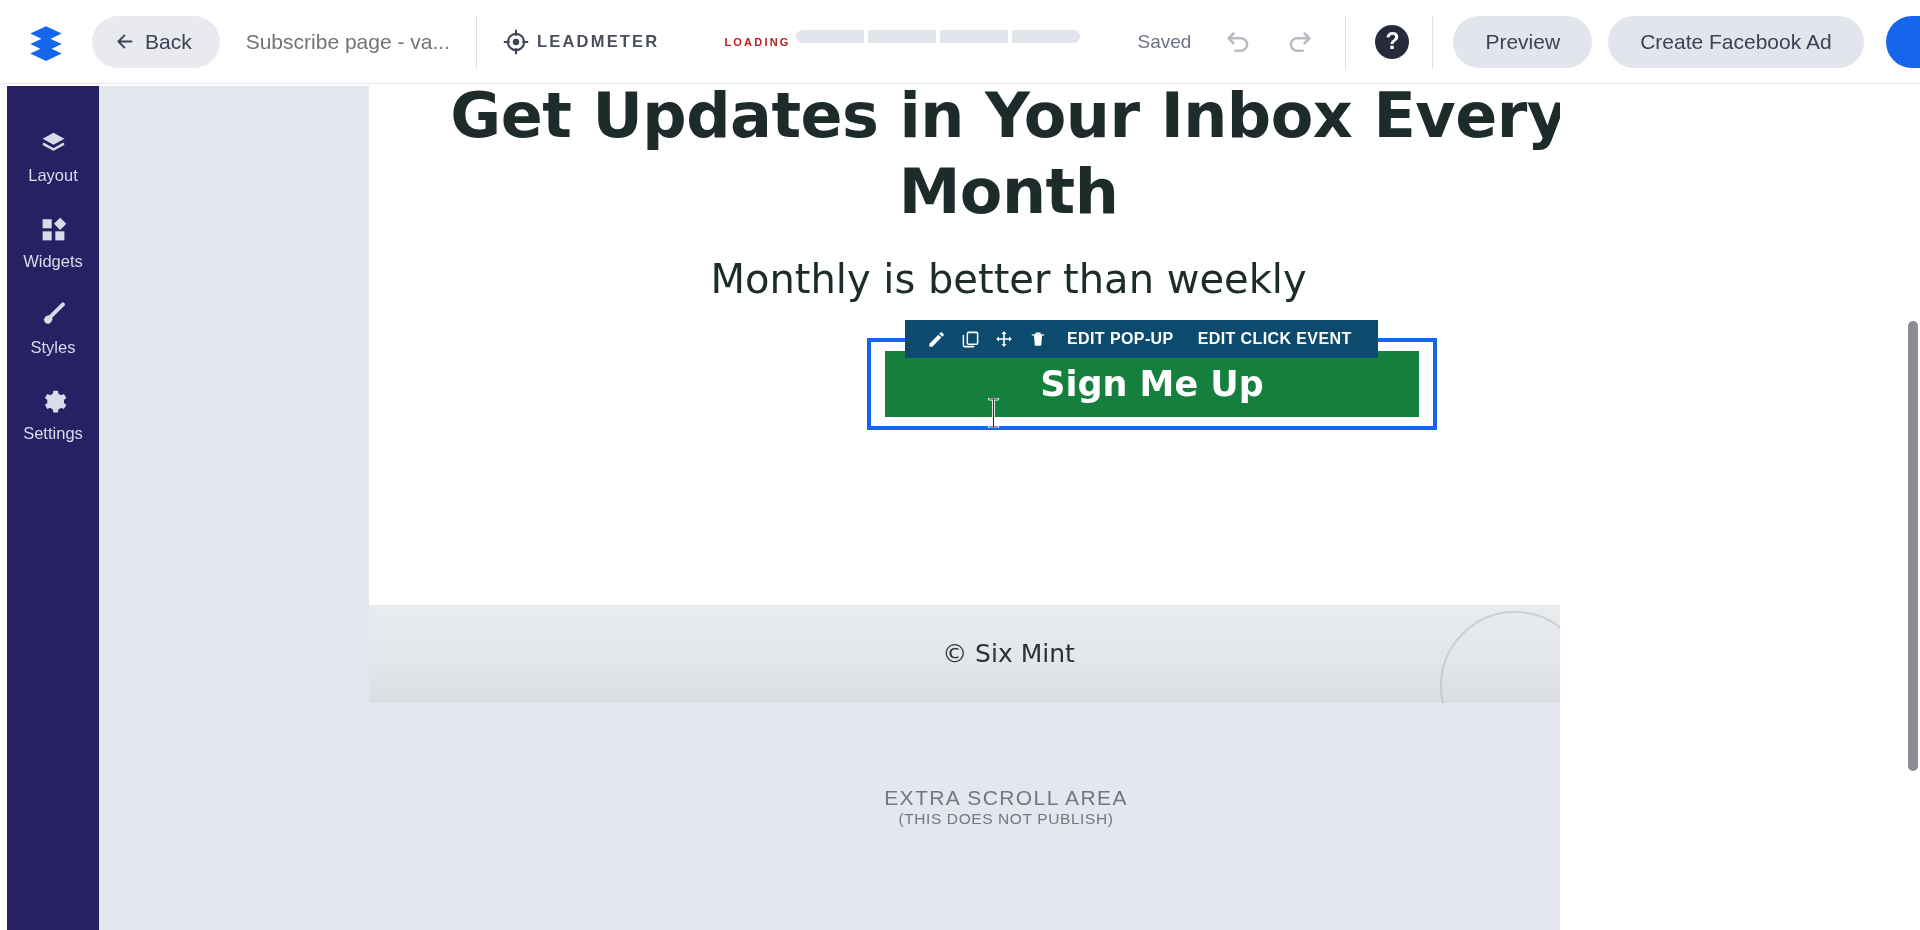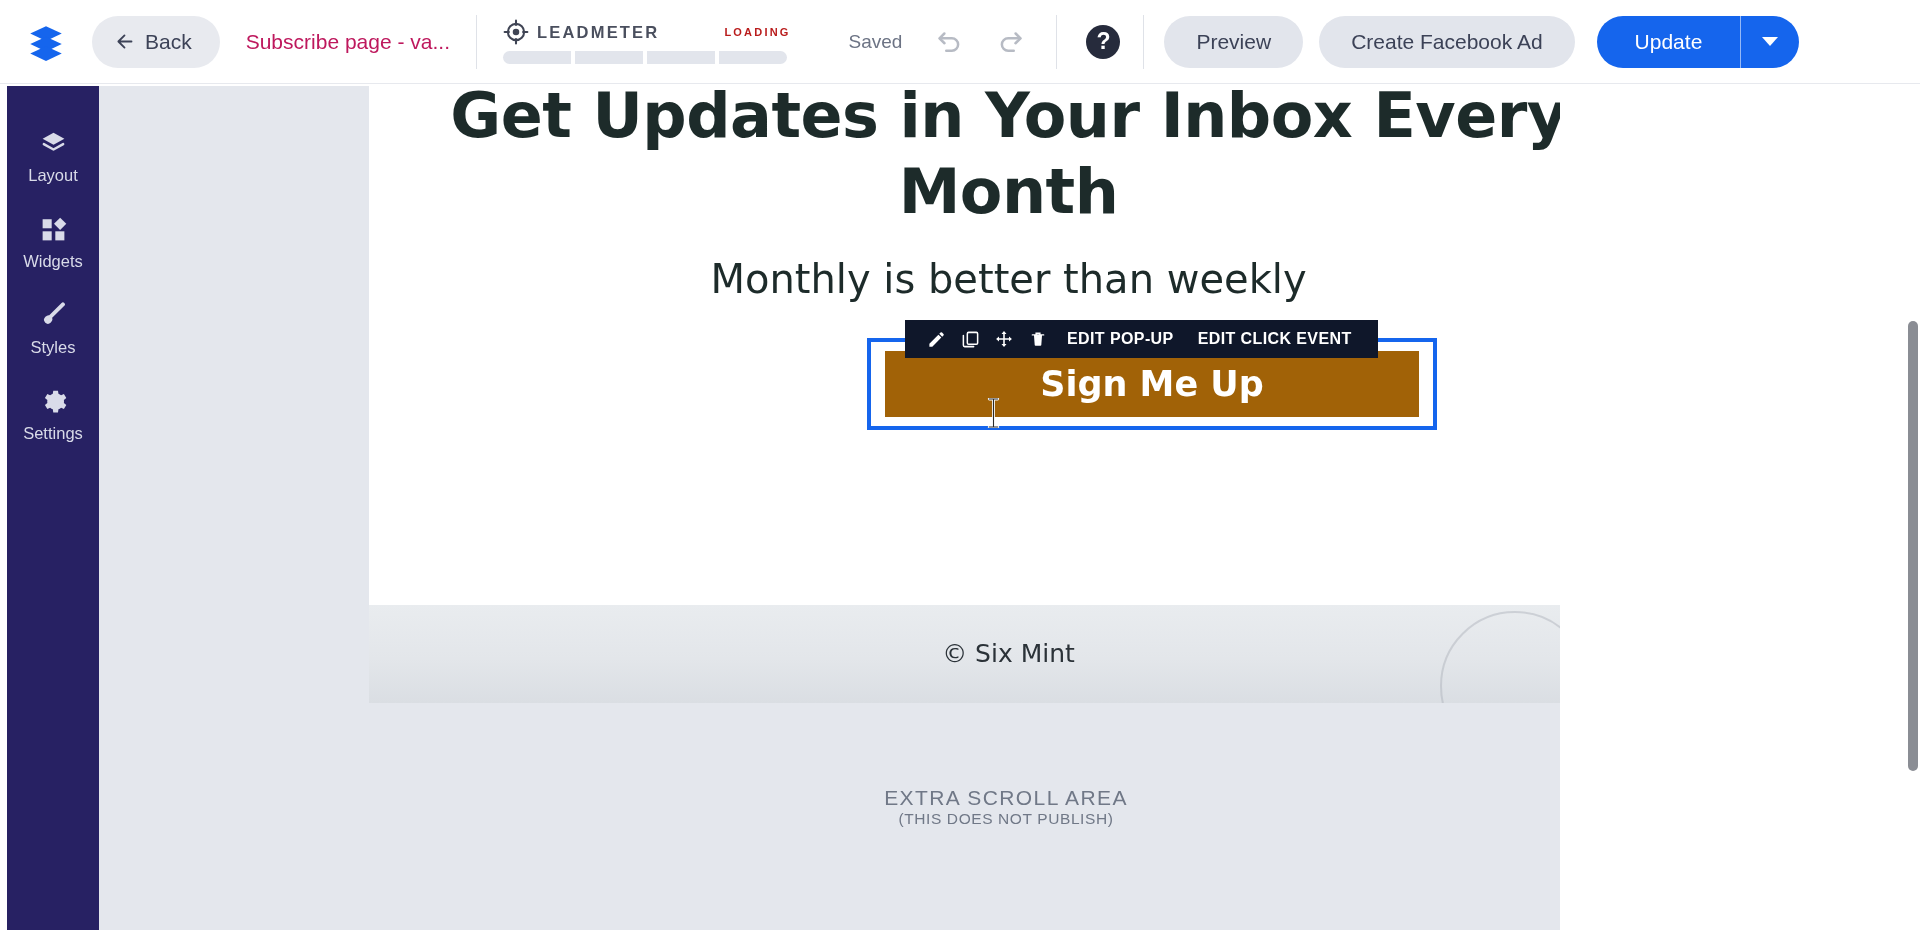--- a/index.html
+++ b/index.html
@@ -34,36 +34,36 @@
     color: #3c4257;
     font-size: 21px;
     cursor: pointer;
     flex: 0 0 auto;
   }
   .back-arrow { width: 21px; height: 21px; display: block; }
 
   .page-title {
     margin-left: 26px;
     font-size: 21px;
-    color: #be185d;
+    color: #737373;
     white-space: nowrap;
     flex: 0 0 auto;
     cursor: pointer;
   }
 
   .vsep {
     width: 1px; height: 54px;
     background: #dfe2e8;
     margin: 0 26px;
     flex: 0 0 auto;
   }
 
   
   .leadmeter {
-    display: flex; flex-direction: column; gap: 5px;
+    display: flex; flex-direction: row; gap: 5px;
     flex: 0 0 auto;
   }
   .lm-row { display: flex; align-items: center; }
   .lm-icon { width: 26px; height: 26px; flex: 0 0 auto; }
   .lm-label {
     font-size: 16.5px; letter-spacing: 2.2px;
     color: #4a4f5e; font-weight: 600;
     margin-left: 8px;
   }
   .lm-status {
@@ -275,32 +275,32 @@
     z-index: 30;
   }
   .sel-box {
     position: absolute; left: 0; top: 18px;
     width: 570px; height: 92px;
     border: 4px solid #1565ed;
   }
   .sign-btn {
     position: absolute; left: 18px; top: 31px;
     width: 534px; height: 66px;
-    background: #a16207;
+    background: #15803d;
     display: flex; align-items: center; justify-content: center;
     color: #ffffff;
     font-family: "DejaVu Sans", sans-serif;
     font-size: 35px;
     font-weight: 700;
     cursor: text;
   }
   .sel-toolbar {
     position: absolute; left: 38px; top: 0;
     height: 38px;
-    background: #0f172a;
+    background: #0c4a6e;
     display: flex; align-items: center;
     padding: 0 14px;
     gap: 0px;
     z-index: 5;
   }
   .tb-ico {
     width: 34px; height: 38px;
     display: flex; align-items: center; justify-content: center;
     cursor: pointer;
   }

